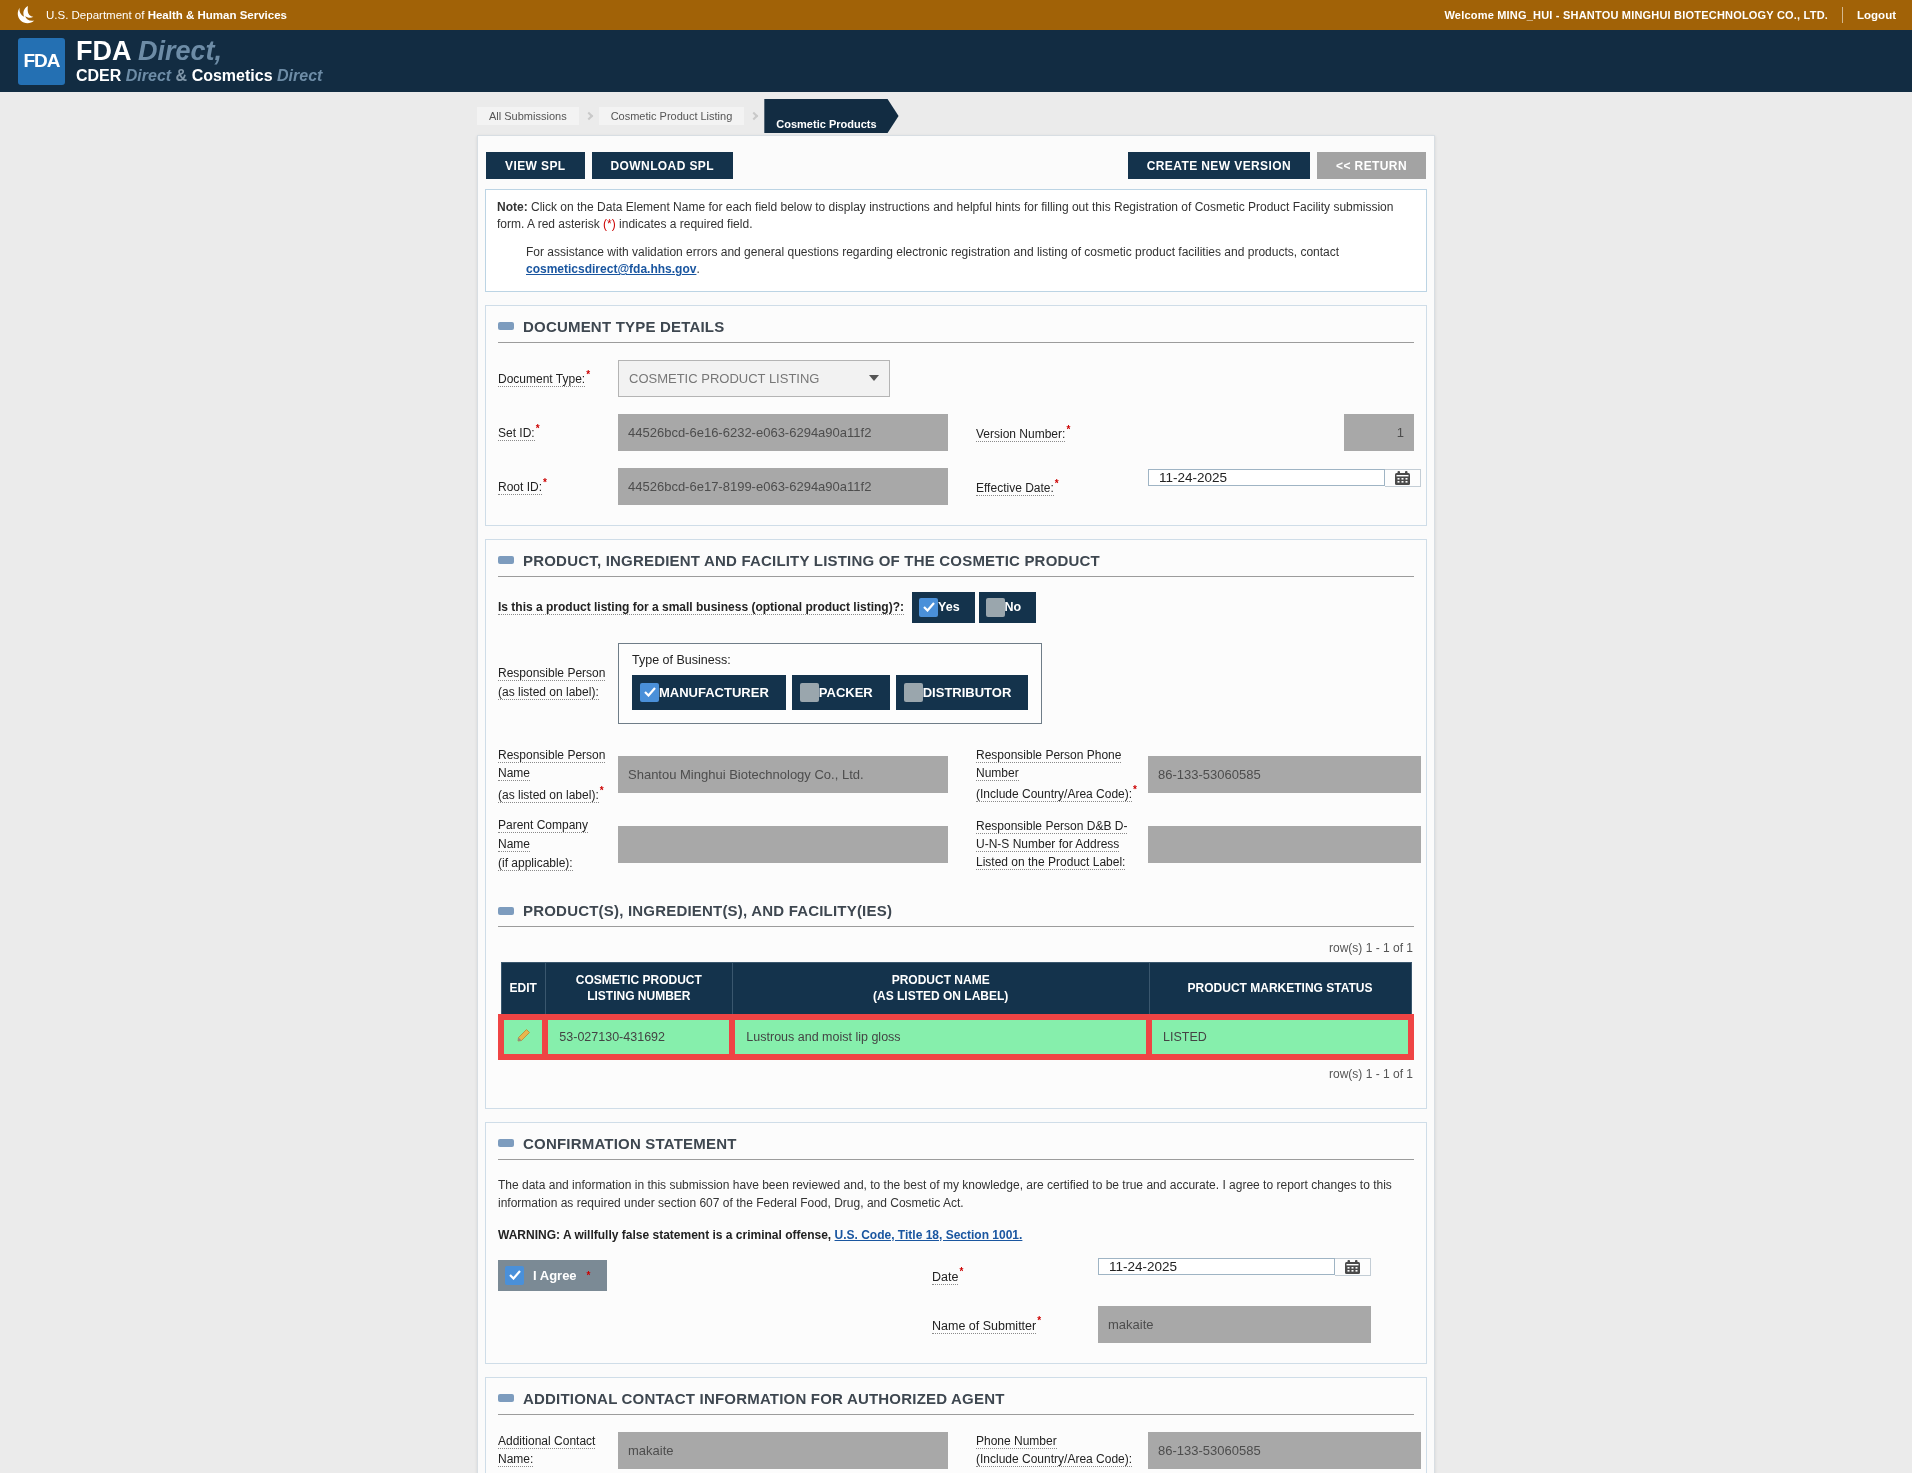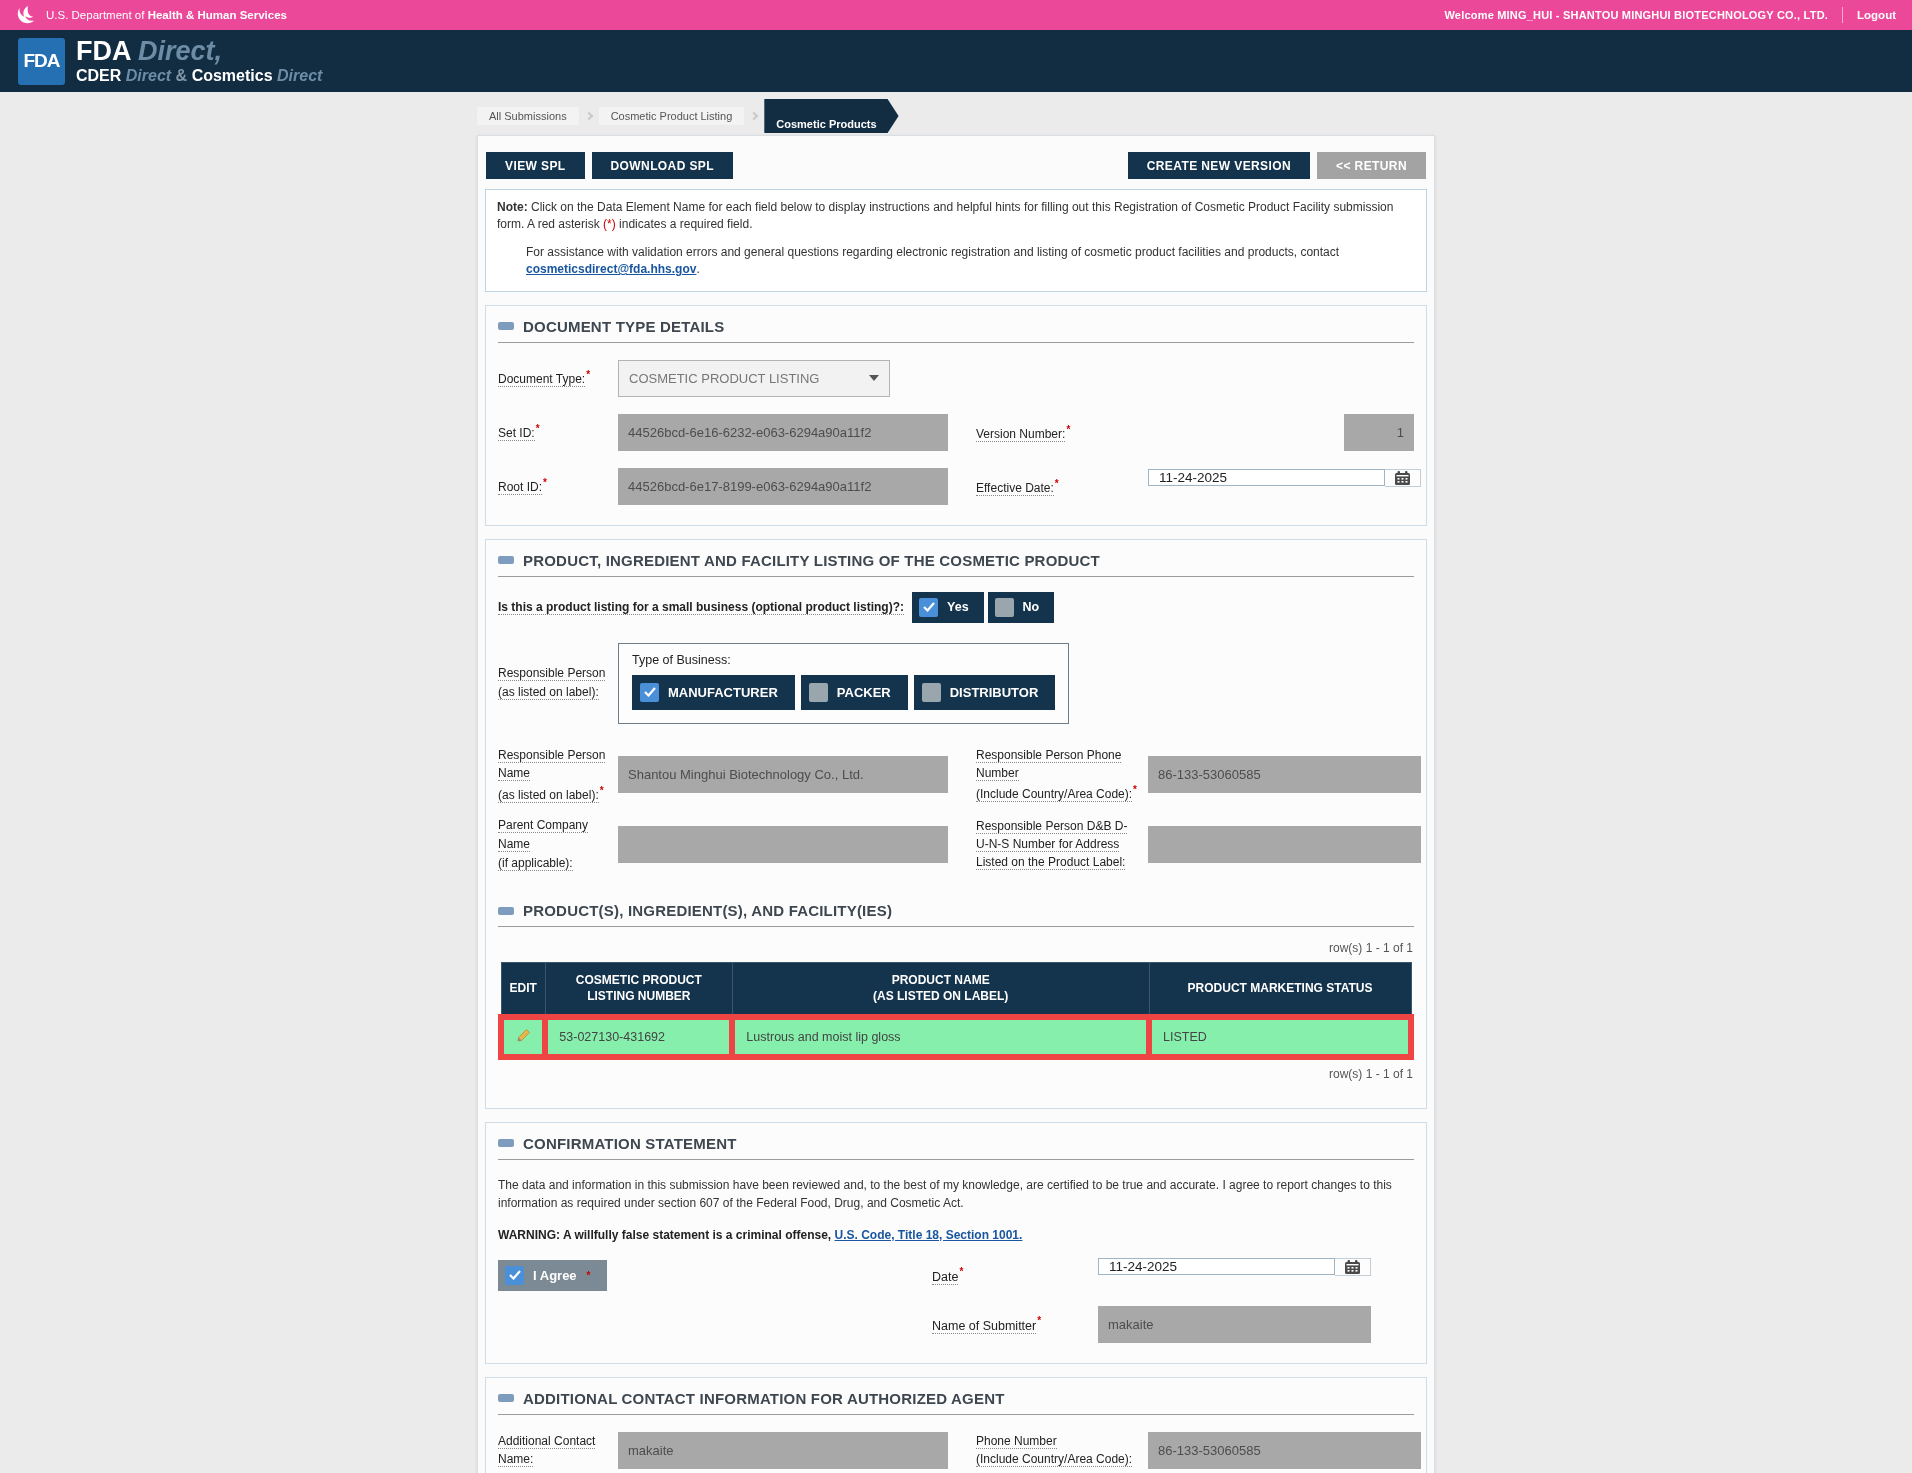--- a/index.html
+++ b/index.html
@@ -7,21 +7,21 @@
   body {
     font-family: "Liberation Sans", sans-serif;
     background:#ebebeb;
     color:#333;
     min-height:1473px;
     width:1912px;
     position:relative;
   }
   
   .topbar {
-    background:#ec4899; height:30px; display:flex; align-items:center;
+    background:#a16207; height:30px; display:flex; align-items:center;
     padding:0 16px; color:#fff; font-size:11.5px;
   }
   .hhs-logo { width:22px; height:20px; margin-right:8px; flex:0 0 auto; }
   .topbar .bold { font-weight:bold; }
   .topbar-right { margin-left:auto; display:flex; align-items:center; }
   .welcome { font-weight:bold; font-size:11px; letter-spacing:.2px; }
   .topbar-divider { width:1px; height:16px; background:rgba(255,255,255,.55); margin:0 14px; }
   .logout { font-weight:bold; font-size:11.5px; color:#fff; cursor:pointer; }
 
   
@@ -91,21 +91,21 @@
   }
   .chev { width:0; height:0; border-left:5px solid transparent; border-right:5px solid transparent; border-top:6px solid #555; }
 
   .dategroup { display:flex; align-items:flex-start; height:35px; }
   .dateinput {
     width:237px; border:1px solid #9fb4c4; font-family:inherit; font-size:13.5px; color:#222;
     padding:0 10px; outline:none; background:#fff;
   }
   .calbtn { width:36px; border:1px solid #c3cdd5; border-left:none; background:#fdfdfd; display:flex; align-items:center; justify-content:center; cursor:pointer; }
 
-  .toggle { background:#14334c; color:#fff; display:inline-flex; align-items:center; gap:9px; padding:6px 15px 6px 7px; font-weight:bold; font-size:12.5px; cursor:pointer; }
+  .toggle { background:#14334c; color:#fff; display:inline-flex; align-items:center; padding:6px 15px 6px 7px; font-weight:bold; font-size:12.5px; cursor:pointer; }
   .checkbox { width:19px; height:19px; border-radius:2px; display:flex; align-items:center; justify-content:center; flex:0 0 auto; }
   .checkbox.on { background:#4a90d9; }
   .checkbox.off { background:#9aa6ad; }
   .checkbox svg { display:block; }
 
   .tob-box { border:1px solid #6f7d88; background:#fdfdfd; padding:9px 13px 13px; margin-left:0; }
   .tob-label { font-size:12.5px; color:#222; margin-bottom:8px; }
   .tob-buttons { display:flex; gap:6px; }
   .tob-buttons .toggle { font-size:13px; padding:8px 17px 8px 8px; }
 

